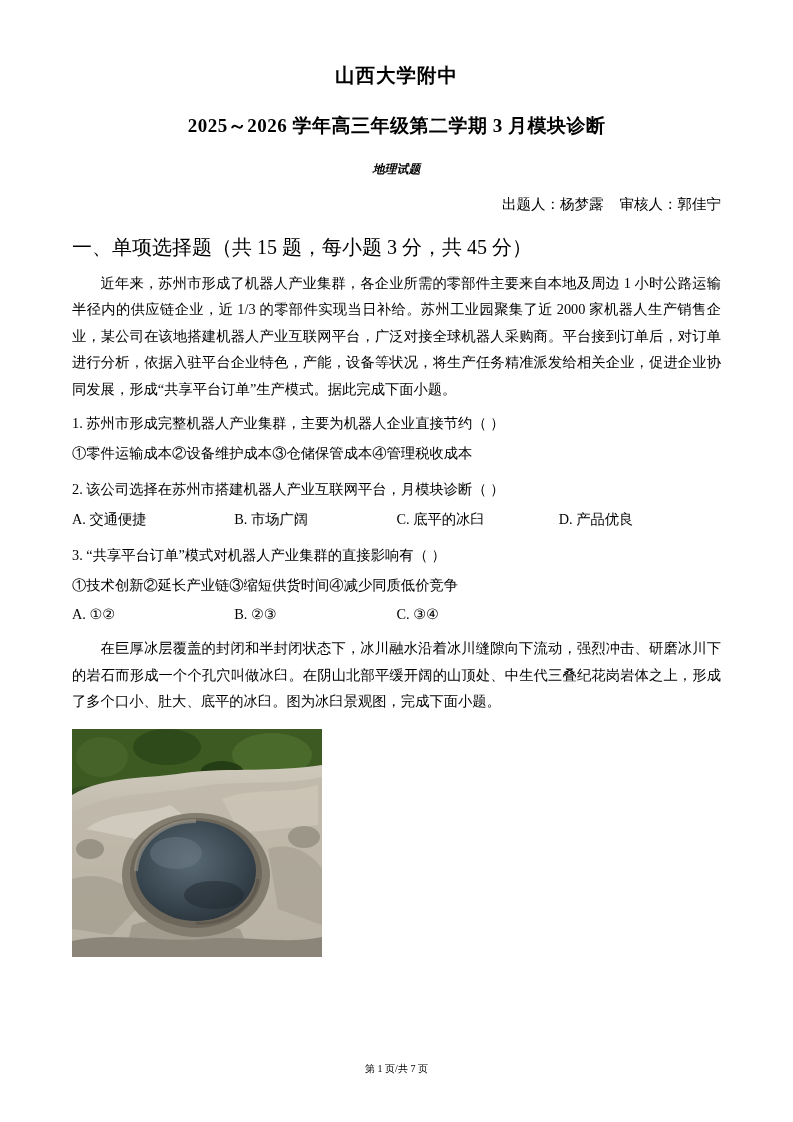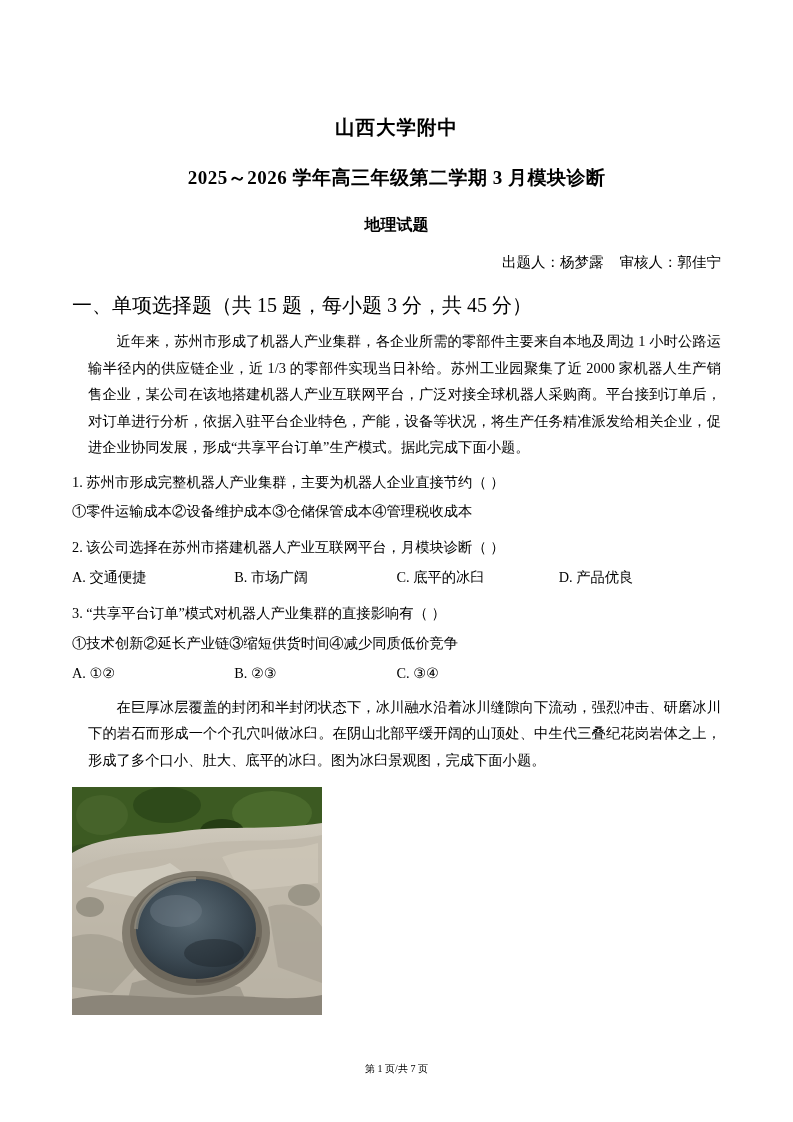--- a/index.html
+++ b/index.html
@@ -13,64 +13,65 @@
     font-family: "Liberation Serif", "DejaVu Serif", serif;
     color: #000000;
     position: relative;
     overflow: hidden;
   }
   .page {
     position: relative;
     width: 793px;
     height: 1122px;
     box-sizing: border-box;
-    padding: 100px 72px 40px 72px;
+    padding: 48px 72px 40px 72px;
   }
   .title-block {
     text-align: center;
   }
   .school-title {
     font-size: 19.5px;
     font-weight: bold;
     letter-spacing: 1px;
     margin: 12px 0 0 0;
     line-height: 1.6;
   }
   .exam-title {
     font-size: 19px;
     font-weight: bold;
     margin: 20px 0 0 0;
     line-height: 1.6;
     letter-spacing: 0.5px;
   }
   .subject-title {
-    font-size: 16px;
+    font-size: 12px;
     font-weight: bold;
     margin: 18px 0 0 0;
     line-height: 1.6;
+    font-style: italic;
   }
   .authors {
     text-align: right;
     font-size: 14.5px;
     margin: 14px 0 0 0;
     line-height: 1.6;
   }
   .author-gap {
     display: inline-block;
     width: 16px;
   }
   .section-heading {
     font-size: 20px;
     margin: 14px 0 0 0;
     line-height: 1.7;
   }
   .para {
     font-size: 14.3px;
     line-height: 1.85;
-    margin: 6px 0 0 16px;
+    margin: 6px 0 0 0;
     text-align: justify;
     text-justify: inter-ideograph;
     text-indent: 2em;
   }
   .q-stem {
     font-size: 14.3px;
     line-height: 1.95;
     margin: 8px 0 0 0;
     text-align: justify;
   }

